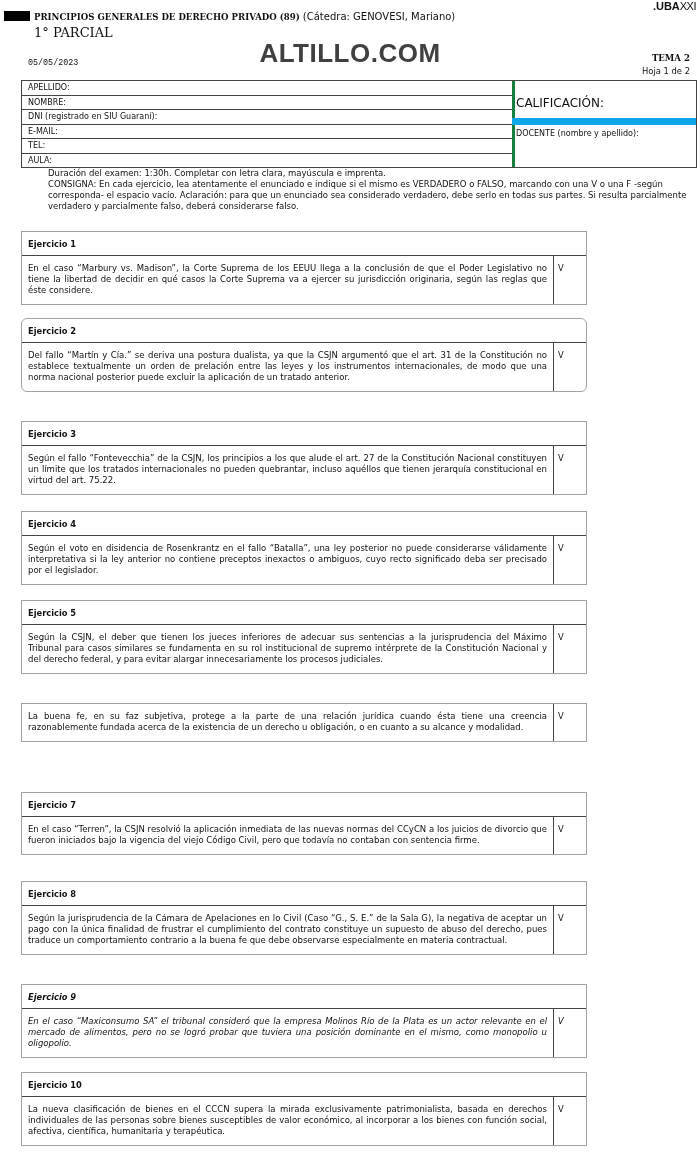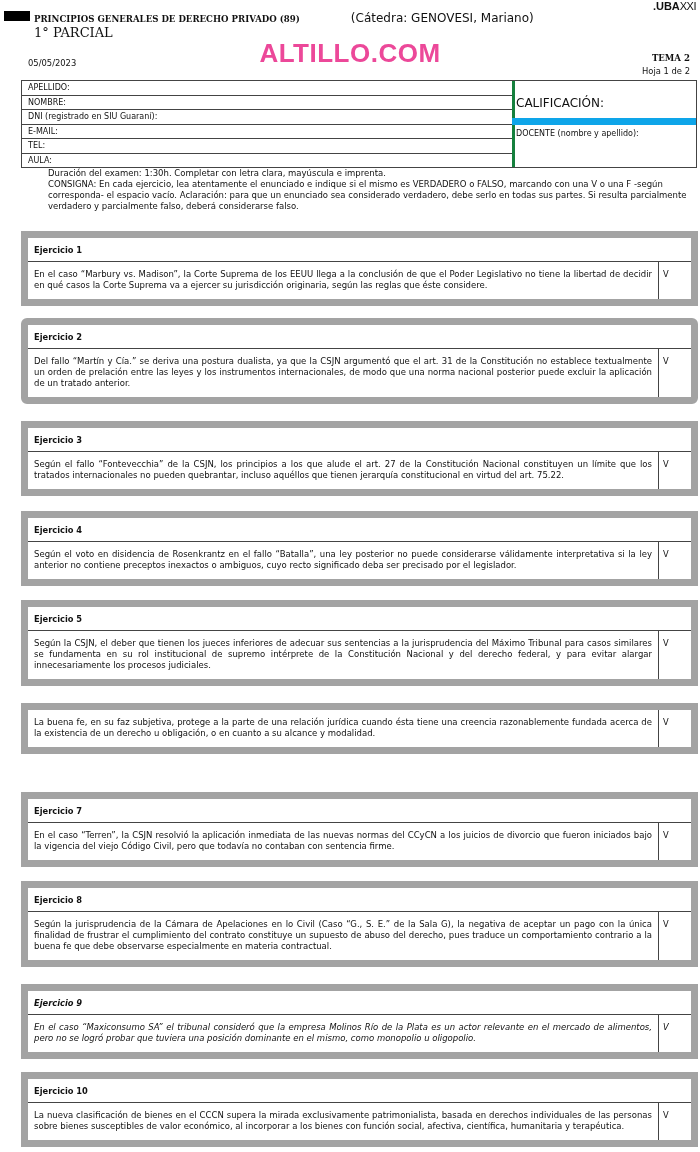--- a/index.html
+++ b/index.html
@@ -3,39 +3,39 @@
 <meta charset="utf-8">
 <style>
   html, body { margin: 0; padding: 0; background: #ffffff; }
   body { width: 700px; height: 1152px; position: relative; overflow: hidden; font-family: "DejaVu Sans", sans-serif; color: #111; }
   .abs { position: absolute; }
   .redact { left: 4px; top: 11px; width: 26px; height: 10px; background: #000; }
   .uba { right: 4px; top: 0px; font-size: 11px; font-family: "Liberation Sans", sans-serif; }
   .uba b { font-weight: bold; }
   .uba span.xxi { font-weight: normal; letter-spacing: -0.5px; }
   .course { left: 34px; top: 11px; font-size: 8.6px; font-family: "DejaVu Serif", serif; font-weight: bold; white-space: nowrap; }
-  .course .catedra { font-family: "DejaVu Sans", sans-serif; font-weight: normal; font-size: 12px; margin-left: 48px; }
+  .course .catedra { font-family: "DejaVu Sans", sans-serif; font-weight: normal; font-size: 10px; }
   .parcial { left: 34px; top: 25px; font-size: 13px; font-family: "DejaVu Serif", serif; font-weight: normal; }
-  .date { left: 28px; top: 58px; font-size: 8.4px; }
-  .logo { left: 0; width: 700px; top: 38px; text-align: center; font-family: "Liberation Sans", sans-serif; font-weight: bold; font-size: 26px; letter-spacing: 0.5px; color: #ec4899; }
+  .date { left: 28px; top: 58px; font-size: 8.4px; font-family: Liberation Mono, monospace; }
+  .logo { left: 0; width: 700px; top: 38px; text-align: center; font-family: "Liberation Sans", sans-serif; font-weight: bold; font-size: 26px; letter-spacing: 0.5px; color: #404040; }
   .tema { right: 10px; top: 53px; font-size: 8.6px; font-family: "DejaVu Serif", serif; font-weight: bold; text-align: right; }
   .hoja { right: 10px; top: 66px; font-size: 8.4px; text-align: right; }
 
   .student { left: 21px; top: 80px; width: 676px; height: 88px; border: 1px solid #444; box-sizing: border-box; }
   .student .left { position: absolute; left: 0; top: 0; width: 490px; height: 100%; border-right: 3px solid #15803d; }
   .student .row { height: 14.5px; border-bottom: 1px solid #444; font-size: 8px; line-height: 14px; padding-left: 6px; box-sizing: border-box; }
   .student .row:last-child { border-bottom: none; }
   .student .right { position: absolute; left: 490px; top: 0; right: 0; height: 100%; }
   .student .cal { height: 44px; border-bottom: 7px solid #0ea5e9; font-size: 12px; line-height: 44px; padding-left: 4px; box-sizing: border-box; }
   .student .doc { font-size: 8px; padding: 4px 0 0 4px; }
 
   .instr { left: 48px; top: 168px; width: 645px; font-size: 8.5px; line-height: 11px; }
   .instr p { margin: 0; }
 
-  .ex { left: 21px; width: 677px; border: 7px solid #a3a3a3; box-sizing: border-box; }
+  .ex { left: 21px; width: 566px; border: 1px solid #a3a3a3; box-sizing: border-box; }
   .ex .head { height: 24px; border-bottom: 1px solid #444; font-size: 8.3px; font-weight: bold; line-height: 24px; padding-left: 6px; box-sizing: border-box; }
   .ex .body { display: flex; }
   .ex .text { flex: 1; font-size: 8.5px; line-height: 11px; padding: 7px 6px 8px 6px; text-align: justify; border-right: 1px solid #444; }
   .ex .ans { width: 32px; font-size: 8.3px; padding: 7px 0 0 4px; box-sizing: border-box; }
 </style>
 </head>
 <body>
 
 <div class="abs redact"></div>
 <div class="abs uba"><b>.UBA</b><span class="xxi">XXI</span></div>

